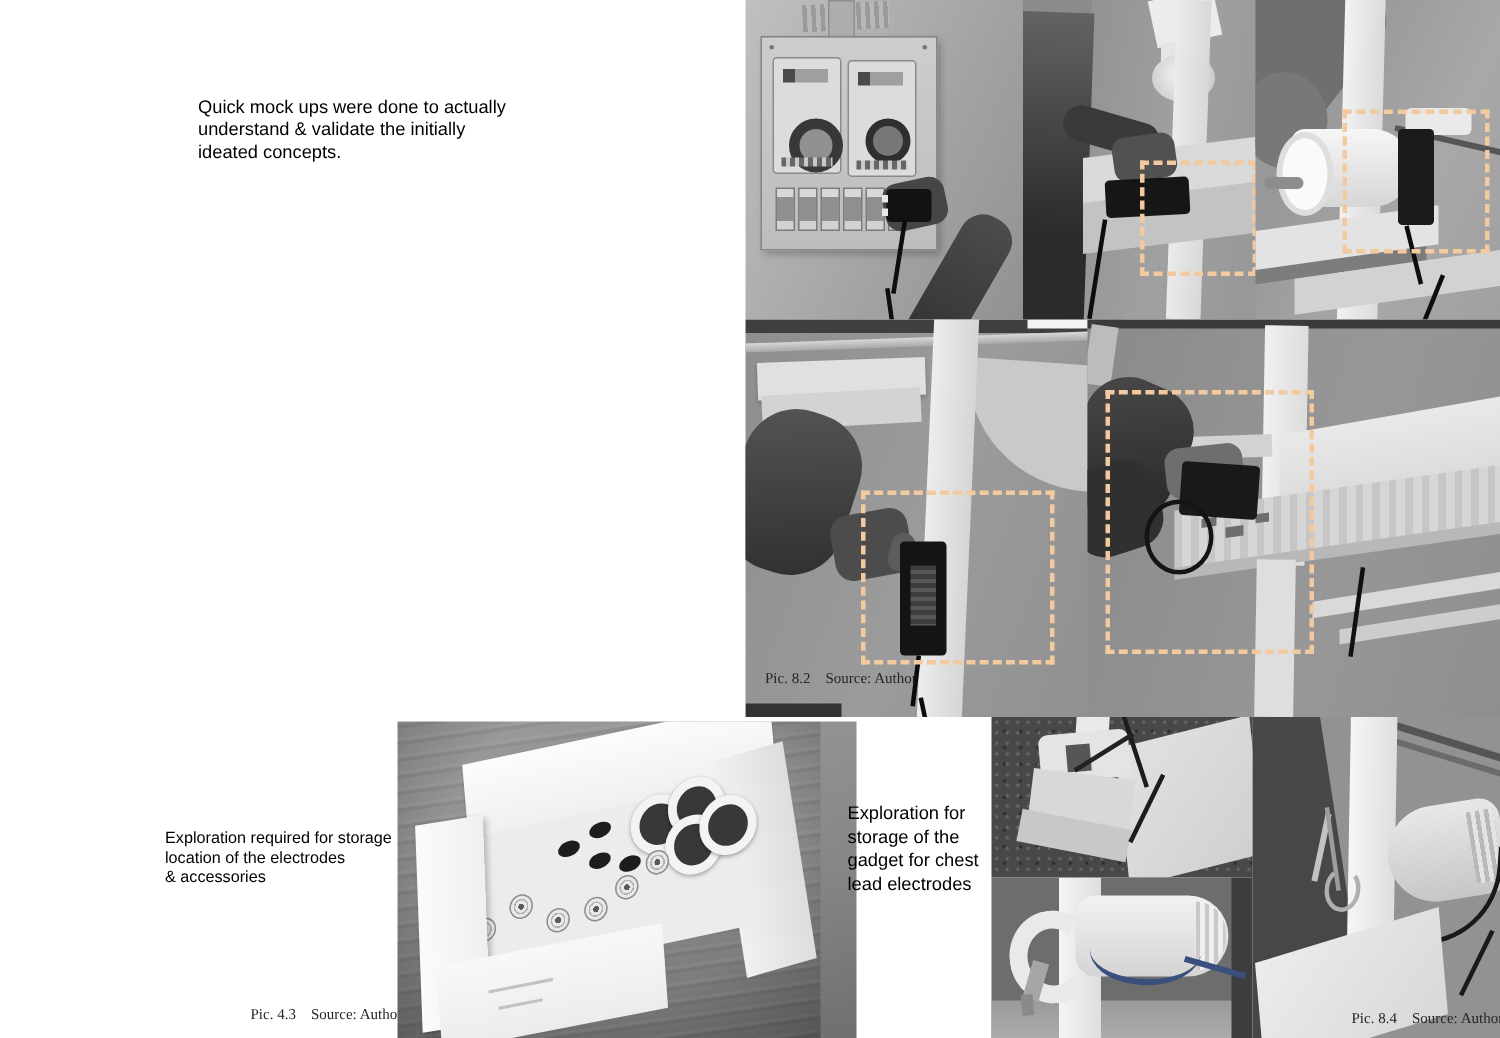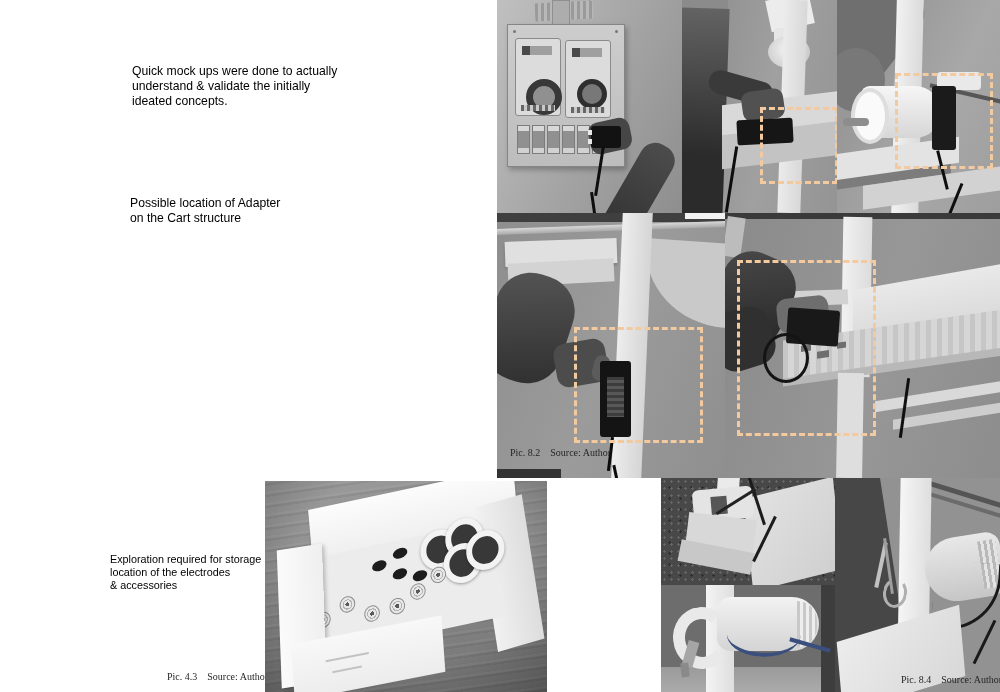--- a/index.html
+++ b/index.html
@@ -4,34 +4,32 @@
 <style>
   html,body{margin:0;padding:0;background:#ffffff;}
   .page{position:relative;width:1000px;height:692px;background:#ffffff;
         font-family:"Liberation Sans",sans-serif;overflow:hidden;}
   .txt{position:absolute;white-space:pre-line;color:#000000;}
   .t-main{font-size:12.2px;line-height:15px;}
   .t-small{font-size:10.8px;line-height:13.2px;}
   .t-mid{font-size:12.2px;line-height:15.6px;}
   .cap{position:absolute;font-family:"Liberation Serif",serif;font-size:10px;
        color:#262626;display:flex;gap:10px;white-space:nowrap;}
-  .ph{position:absolute;overflow:hidden;}
+  .ph{position:absolute;overflow:hidden;padding-left:24px;}
   .el{position:absolute;}
   .hl{position:absolute;border:3px dashed #f3c9a0;}
 </style>
 </head>
 <body>
 
 <div class="page" style="background: rgb(255, 255, 255);">
 
   <div class="txt t-main" style="left:132px;top:64px;">Quick mock ups were done to actually
 understand &amp; validate the initially
 ideated concepts.</div>
-  <div class="txt t-main" style="left:130px;top:196px;">Possible location of Adapter
-on the Cart structure</div>
 
   <div class="ph" style="left:497px;top:0;width:185px;height:213px;background:linear-gradient(115deg,#c0c0c0,#a3a3a3 55%,#8e8e8e);">
     <div class="el" style="left:38px;top:2px;width:58px;height:18px;background:repeating-linear-gradient(90deg,#9a9a9a 0 3px,#b8b8b8 3px 6px);transform:rotate(-3deg);"></div>
     <div class="el" style="left:55px;top:0;width:16px;height:26px;background:#adadad;border:1px solid #8f8f8f;"></div>
     <div class="el" style="left:10px;top:24px;width:116px;height:141px;background:linear-gradient(180deg,#cdcdcd,#bdbdbd);border:1px solid #858585;box-shadow:2px 3px 5px rgba(0,0,0,.25);"></div>
     <div class="el" style="left:16px;top:30px;width:3px;height:3px;border-radius:50%;background:#777;"></div>
     <div class="el" style="left:118px;top:30px;width:3px;height:3px;border-radius:50%;background:#777;"></div>
     <div class="el" style="left:18px;top:38px;width:44px;height:76px;background:#dcdcdc;border:1px solid #8a8a8a;border-radius:3px;">
       <span class="el" style="left:6px;top:7px;width:30px;height:9px;background:linear-gradient(90deg,#4a4a4a 0 8px,#9f9f9f 8px);"></span>
       <span class="el" style="left:10px;top:40px;width:22px;height:22px;border:7px solid #383838;border-radius:50%;background:#909090;"></span>
@@ -174,20 +172,24 @@
         <span class="el" style="left:124px;top:34px;width:14px;height:14px;border-radius:50%;border:1px solid #8d8d8d;background:radial-gradient(circle,#5a5a5a 0 2px,#e8e8e8 2px 4px,#b3b3b3 4px 5px,#e8e8e8 5px);"></span>
       </div>
       <div class="el" style="left:-16px;top:30px;width:46px;height:136px;background:linear-gradient(90deg,#fbfbfb,#efefef);transform:rotate(4deg);box-shadow:2px 2px 4px rgba(0,0,0,.25);"></div>
       <div class="el" style="left:-8px;top:126px;width:154px;height:56px;background:linear-gradient(180deg,#f8f8f8,#ececec);transform:rotate(2deg);">
         <span class="el" style="left:34px;top:22px;width:44px;height:2px;background:#c2c2c2;"></span>
         <span class="el" style="left:40px;top:34px;width:30px;height:2px;background:#c2c2c2;"></span>
       </div>
     </div>
   </div>
 
+  <div class="txt t-mid" style="left:565px;top:535px;">Exploration for
+storage of the
+gadget for chest
+lead electrodes</div>
 
   <div class="ph" style="left:661px;top:478px;width:174px;height:107px;background-color:#484848;background-image:radial-gradient(#656565 1px,rgba(0,0,0,0) 1.4px),radial-gradient(#2e2e2e 1px,rgba(0,0,0,0) 1.4px);background-size:7px 7px,11px 11px;background-position:0 0,3px 4px;">
     <div class="el" style="left:86px;top:10px;width:92px;height:92px;background:linear-gradient(135deg,#e2e2e2,#cfcfcf);transform:rotate(-14deg) skewX(-8deg);"></div>
     <div class="el" style="left:56px;top:-6px;width:22px;height:36px;background:#eaeaea;transform:rotate(4deg);"></div>
     <div class="el" style="left:32px;top:10px;width:60px;height:32px;background:#e4e4e4;border-radius:6px;transform:rotate(-5deg);">
       <span class="el" style="left:18px;top:8px;width:16px;height:18px;background:#565656;"></span>
     </div>
     <div class="el" style="left:26px;top:38px;width:68px;height:34px;background:#d8d8d8;transform:rotate(7deg);"></div>
     <div class="el" style="left:18px;top:68px;width:74px;height:22px;background:#c8c8c8;transform:rotate(11deg);"></div>
     <div class="el" style="left:94px;top:-4px;width:3px;height:52px;background:#1c1c1c;transform:rotate(-18deg);"></div>

